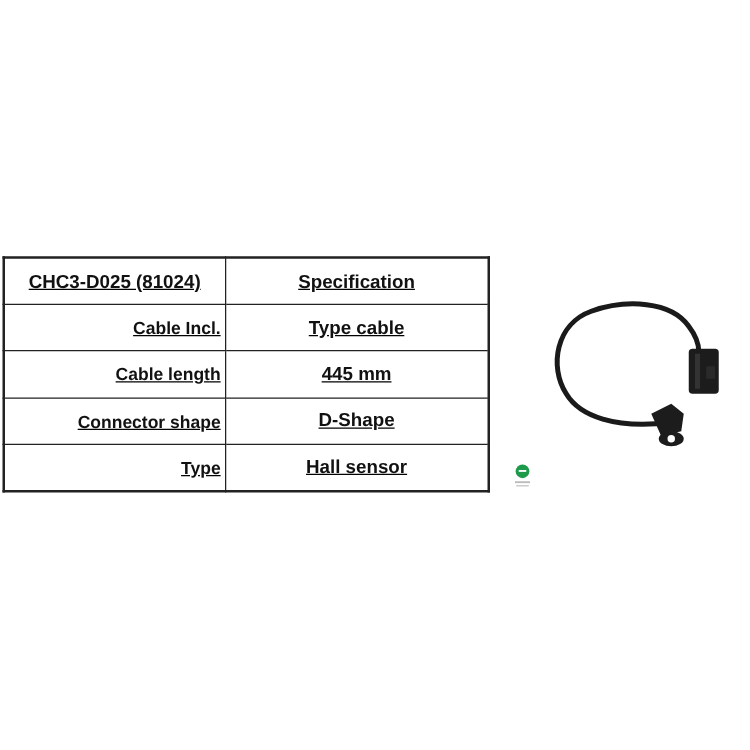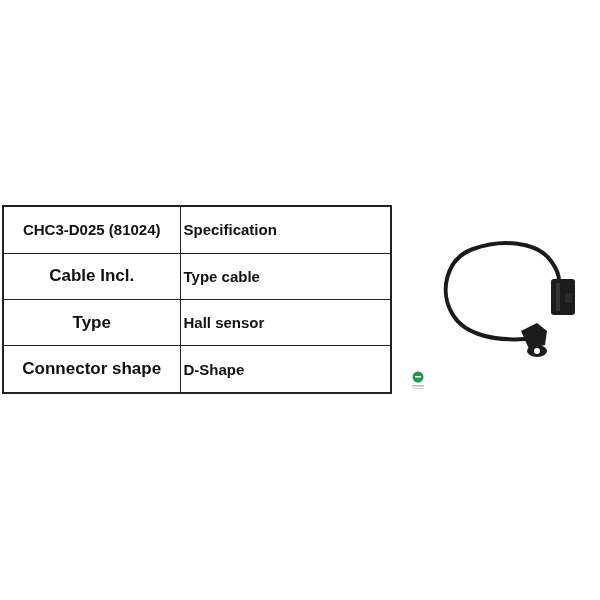--- a/index.html
+++ b/index.html
@@ -1,27 +1,28 @@
 <!DOCTYPE html>
 <html><head>
 <meta charset="utf-8">
 <style>
   html, body { margin:0; padding:0; background:#ffffff; }
   body { width:600px; height:600px; position:relative; overflow:hidden; font-family:"Liberation Sans", sans-serif; }
   .spec-table {
     position:absolute; left:2px; top:205px; width:388px; height:189px;
     border-collapse:collapse; table-layout:fixed;
     border:2px solid #222;
+    text-decoration:underline;
   }
   .spec-table td {
     border:1.5px solid #222; height:30px; padding:0 3px;
     font-weight:bold; color:#111; vertical-align:middle;
   }
-  .spec-table td.label { font-size:17px; text-align:center; }
-  .spec-table td.value { font-size:15px; }
+  .spec-table td.label { font-size:14px; text-align:right; }
+  .spec-table td.value { font-size:15px; text-align:center; }
   .spec-table tr.header td.label { font-size:15px; text-align:center; }
   col.c1 { width:177px; }
   col.c2 { width:211px; }
   .product { position:absolute; left:425px; top:235px; width:160px; height:130px; }
   .logo { position:absolute; left:411px; top:371px; width:14px; height:20px; }
 </style>
 </head>
 <body>
 
 <table class="spec-table">
@@ -32,26 +33,30 @@
   <tbody>
       <tr class="header">
     <td class="label">CHC3-D025 (81024)</td>
     <td class="value">Specification</td>
   </tr>
   <tr>
     <td class="label">Cable Incl.</td>
     <td class="value">Type cable</td>
   </tr>
   <tr>
-    <td class="label">Type</td>
-    <td class="value">Hall sensor</td>
+    <td class="label">Cable length</td>
+    <td class="value">445 mm</td>
   </tr>
   <tr>
     <td class="label">Connector shape</td>
     <td class="value">D-Shape</td>
+  </tr>
+  <tr>
+    <td class="label">Type</td>
+    <td class="value">Hall sensor</td>
   </tr>
 </tbody>
   </table>
 
 <div class="product">
   <svg width="160" height="130" viewBox="0 0 160 130">
 
     <path d="M100 104 C 70 106, 40 100, 28 80 C 14 58, 20 24, 48 14 C 76 4, 112 6, 126 26 C 132 34, 134 40, 134 46" fill="none" stroke="#1a1a1a" stroke-width="4" stroke-linecap="round"></path>
 
     <rect x="126" y="44" width="24" height="36" rx="3" fill="#1c1c1c"></rect>

